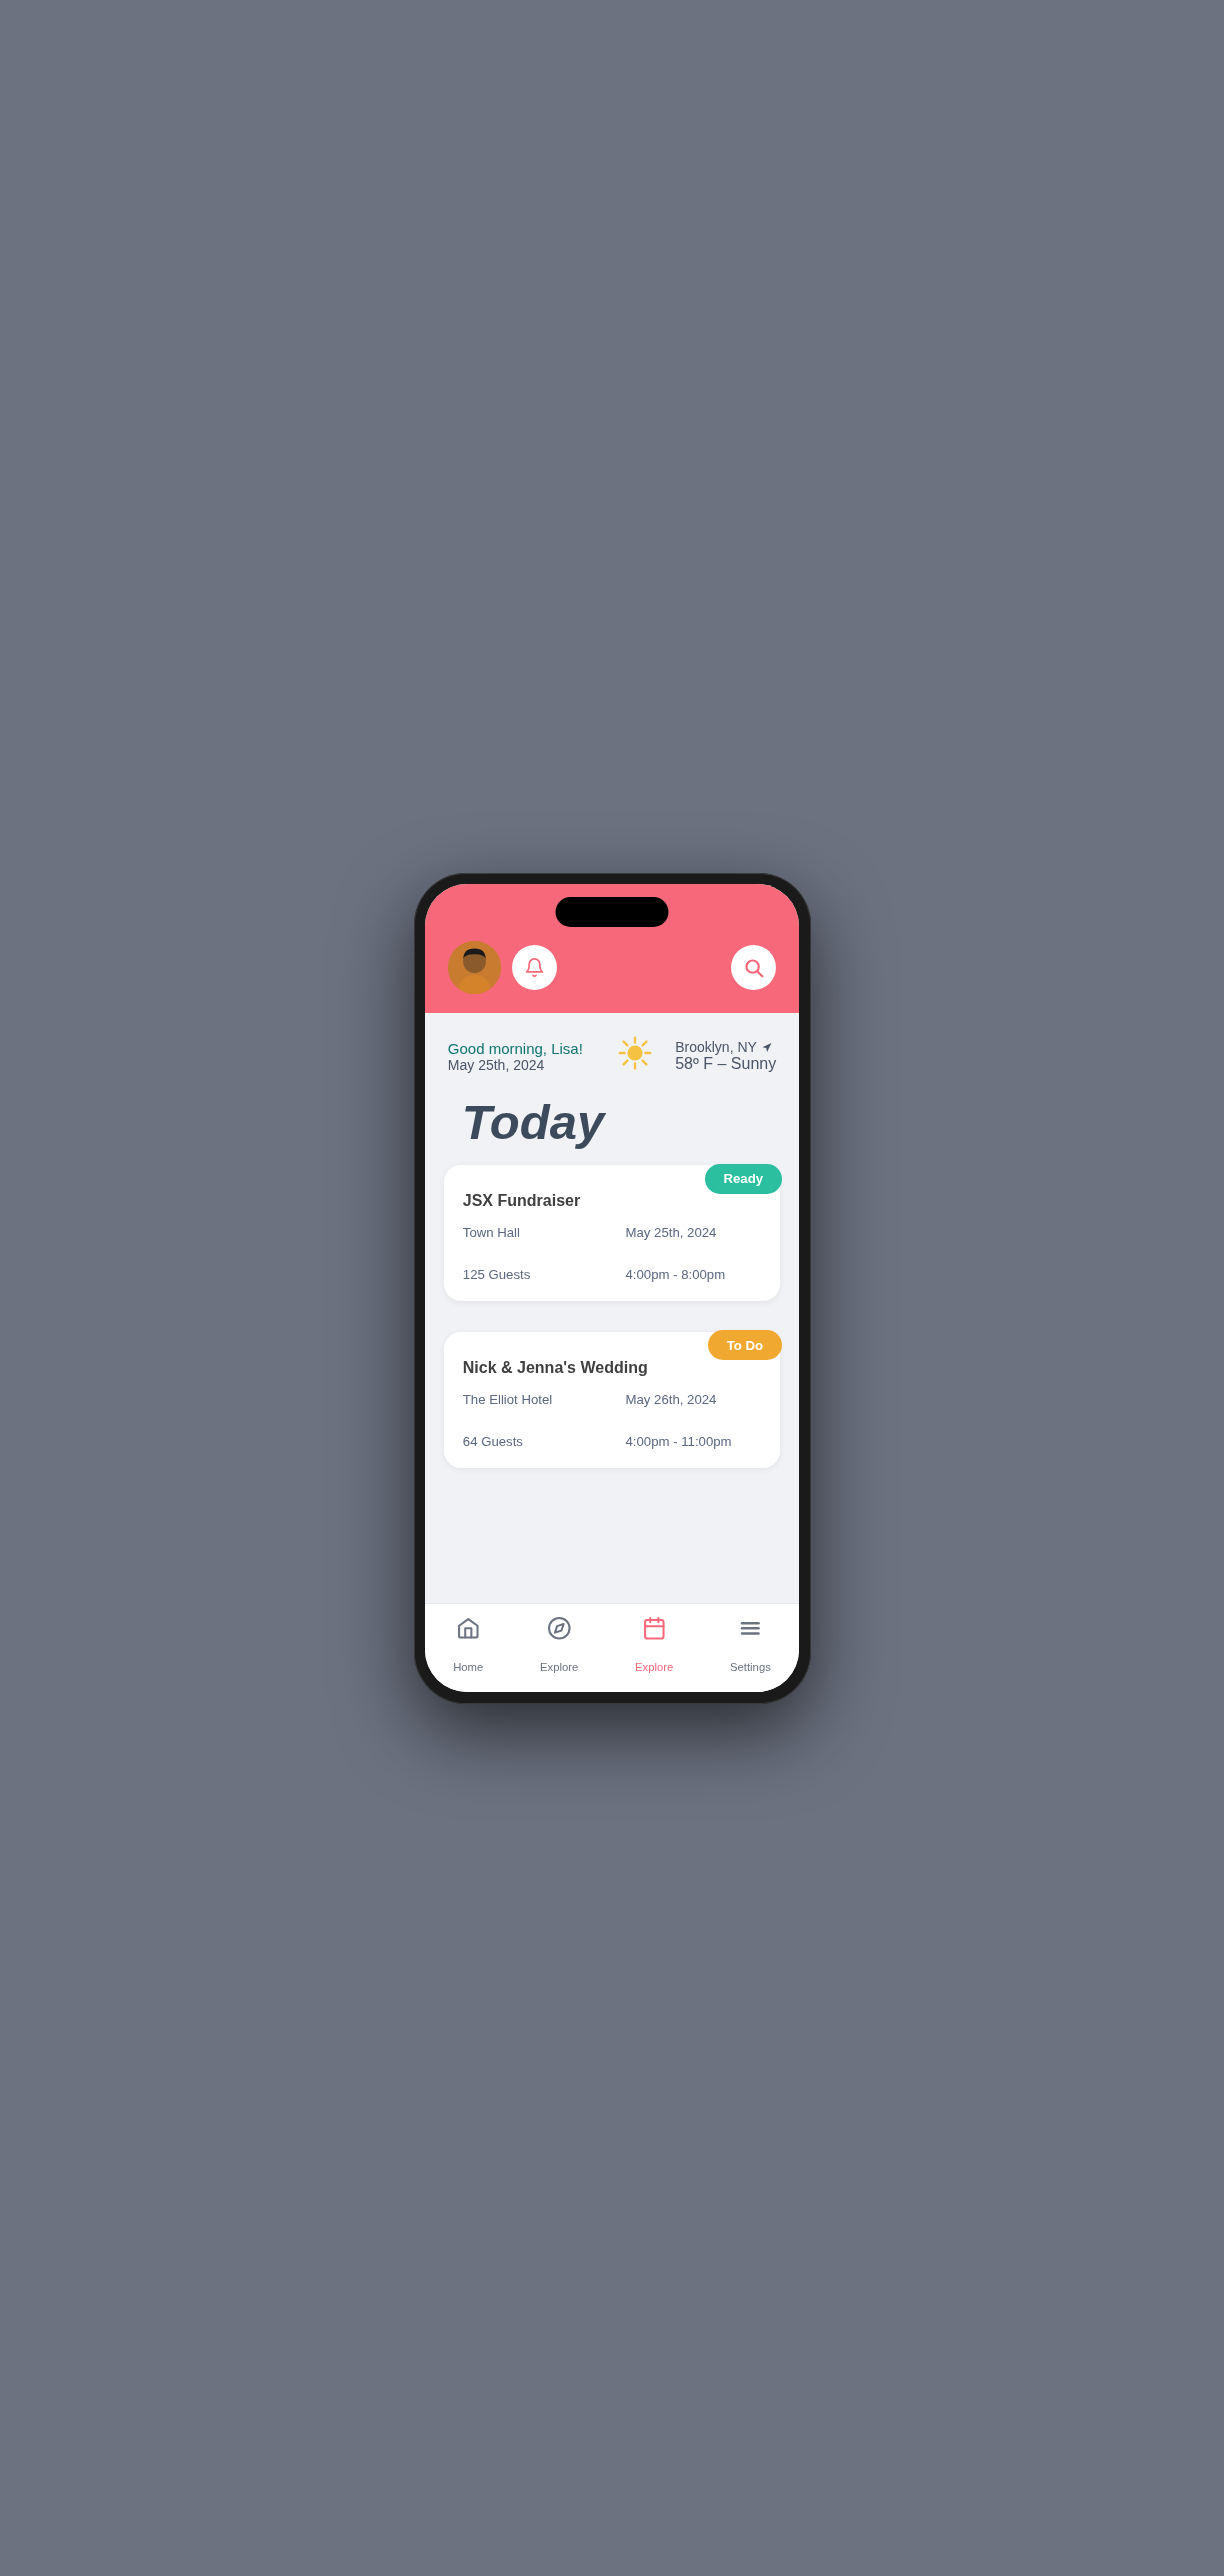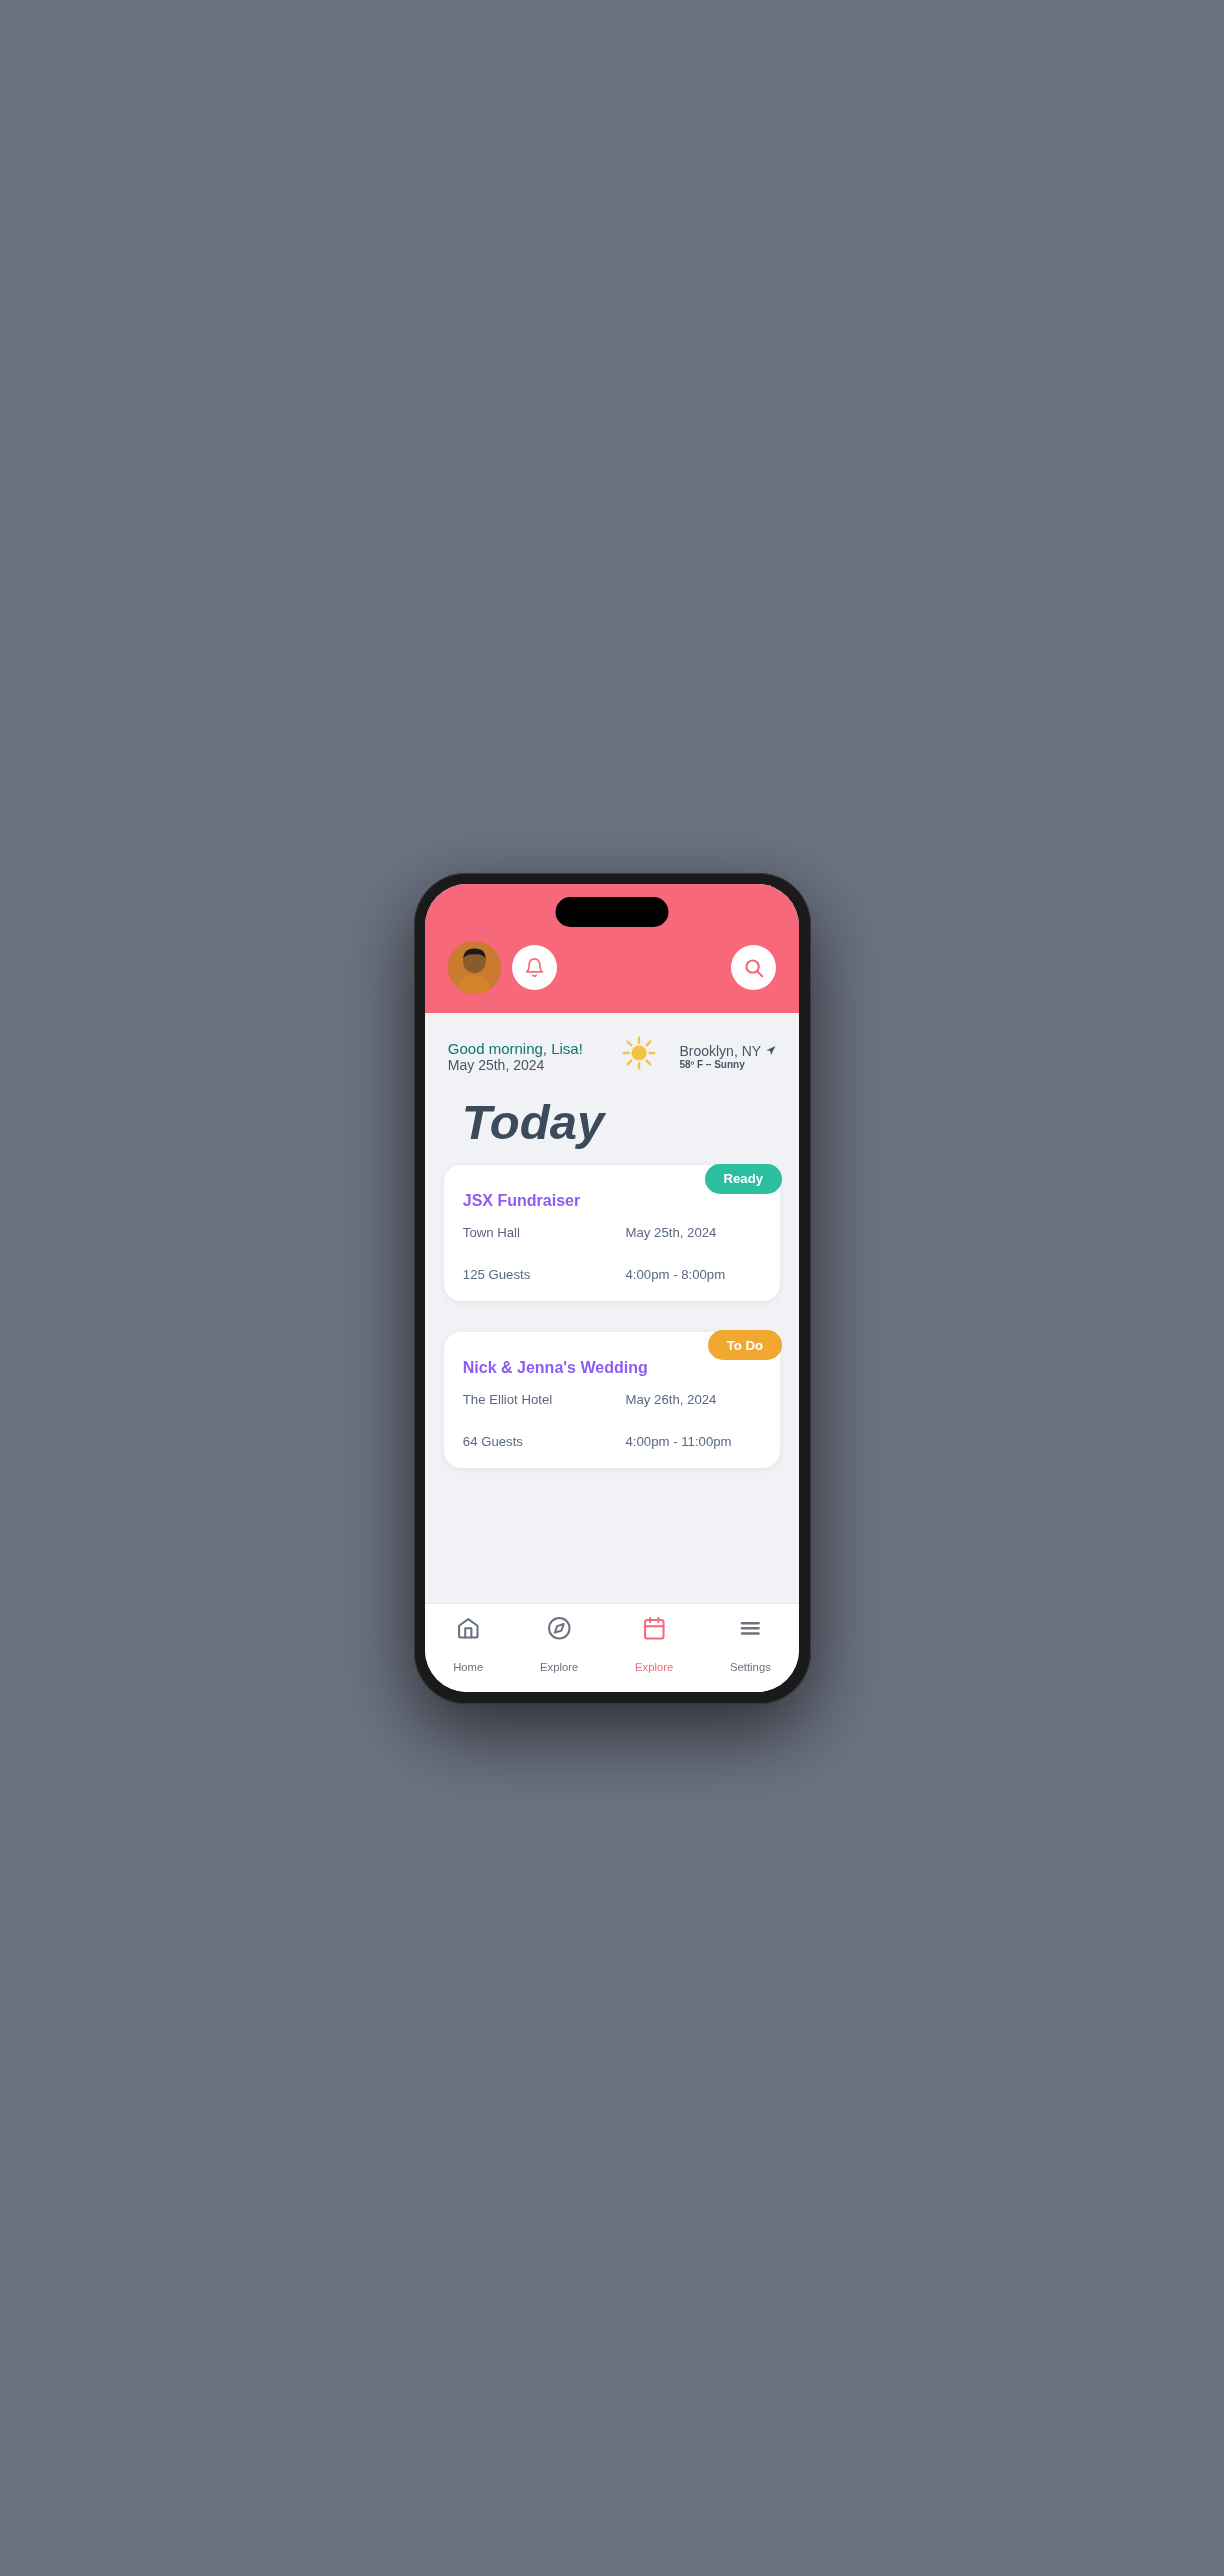--- a/index.html
+++ b/index.html
@@ -145,23 +145,22 @@
     .weather-location {
       font-size: 14px;
       color: #4a5568;
       font-weight: 500;
       display: flex;
       align-items: center;
       gap: 3.8px;
     }
 
     .weather-temp {
-      font-size: 10px;
+      font-size: 16px;
       color: #4a5568;
-      font-weight: bold;
     }
 
     
     .today-section {
       padding: 0 19px 19px 19px;
     }
 
     .today-header {
       display: flex;
       align-items: flex-end;
@@ -210,21 +209,21 @@
       background: #2bbfa0;
     }
 
     .status-todo {
       background: #f0a830;
     }
 
     .event-title {
       font-size: 16px;
       font-weight: 700;
-      color: #8b5cf6;
+      color: #404040;
       margin-bottom: 15px;
       margin-top: 7.6px;
     }
 
     .event-details {
       display: grid;
       grid-template-columns: 1fr 1fr;
       gap: 27px;
     }
 

